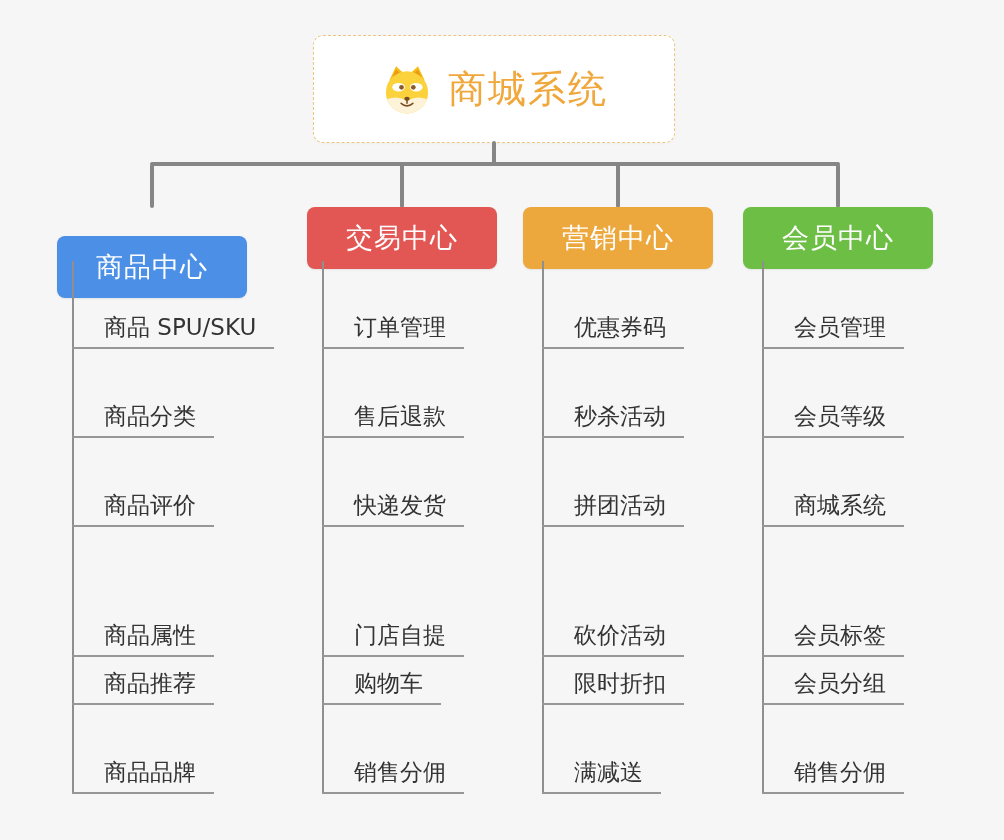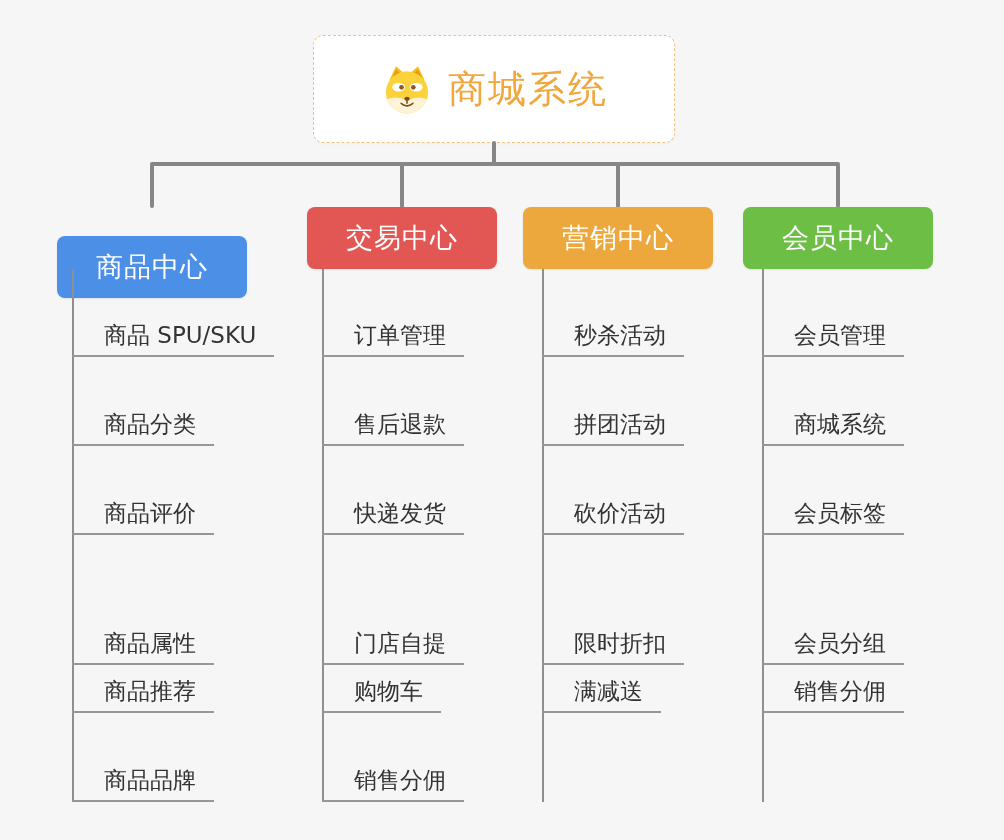--- a/index.html
+++ b/index.html
@@ -64,21 +64,21 @@
     box-shadow: 0 1px 2px rgba(0,0,0,0.08);
   }
   .bh-0 { left: 57px;  background: #4b90e6; margin-top: 29px; }
   .bh-1 { left: 307px; background: #e25754; }
   .bh-2 { left: 523px; background: #eca83d; }
   .bh-3 { left: 743px; background: #6cbe45; }
 
   
   .col {
     position: absolute;
-    top: 269px;
+    top: 261px;
     height: 533px;
     width: 230px;
     padding-left: 20px;
   }
   .col::before {            
     content: "";
     position: absolute;
     left: 0; top: 0;
     width: 2px; height: 533px;
     background: #8f8f8f;
@@ -163,28 +163,30 @@
   <div class="col col-1">
     <div class="leaf">订单管理</div>
     <div class="leaf">售后退款</div>
     <div class="leaf">快递发货</div>
     <div class="leaf">门店自提</div>
     <div class="leaf">购物车</div>
     <div class="leaf">销售分佣</div>
   </div>
 
   <div class="col col-2">
+    <div class="leaf">优惠券码</div>
     <div class="leaf">秒杀活动</div>
     <div class="leaf">拼团活动</div>
     <div class="leaf">砍价活动</div>
     <div class="leaf">限时折扣</div>
     <div class="leaf">满减送</div>
   </div>
 
   <div class="col col-3">
     <div class="leaf">会员管理</div>
+    <div class="leaf">会员等级</div>
     <div class="leaf">商城系统</div>
     <div class="leaf">会员标签</div>
     <div class="leaf">会员分组</div>
     <div class="leaf">销售分佣</div>
   </div>
 
 </div>
 
 </body></html>

